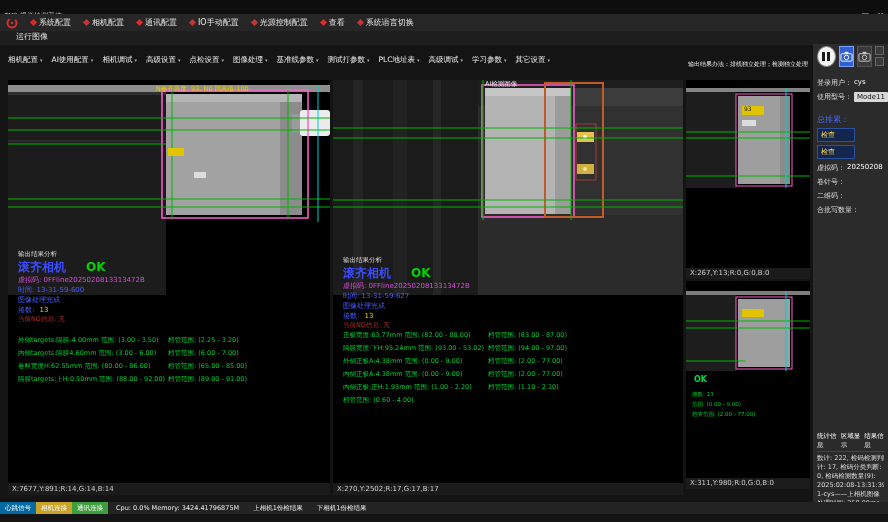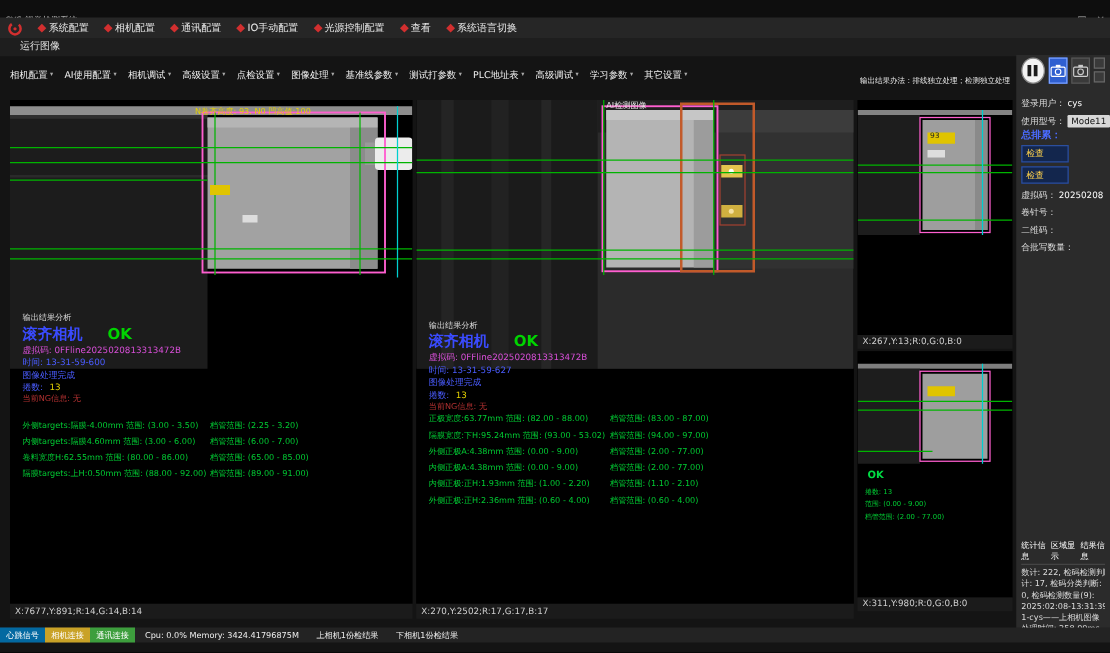--- a/index.html
+++ b/index.html
@@ -67,24 +67,24 @@
            display:flex;flex-direction:column;padding:2px 4px;}
   .side-buttons{display:flex;align-items:flex-start;gap:3px;height:28px;}
   .pausebtn{width:21px;height:21px;border-radius:50%;background:#f2f2f2;border:1px solid #888;
             display:flex;align-items:center;justify-content:center;gap:2px;cursor:pointer;padding:0;}
   .pausebtn i{display:block;width:3px;height:9px;background:#1a1a1a;}
   .cambtn{width:17px;height:21px;border:1px solid #555;background:#3a3a3a;display:flex;
           align-items:center;justify-content:center;cursor:pointer;padding:0;}
   .cambtn.sel{background:#2f5fd0;border-color:#7aa0ff;}
   .tinyicons{margin-left:auto;display:flex;flex-direction:column;gap:2px;}
   .tinyicons span{width:9px;height:9px;background:#3a3a3a;border:1px solid #666;display:block;cursor:pointer;}
-  .srow{display:flex;align-items:center;gap:2px;margin-top:4px;font-size:7px;color:#ddd;white-space:nowrap;}
+  .srow{display:flex;align-items:flex-start;gap:2px;margin-top:4px;font-size:7px;color:#ddd;white-space:nowrap;}
   .srow .val{color:#fff;}
   .inputbox{background:#d8d8d8;color:#111;padding:0 3px;border-radius:1px;font-size:7px;line-height:10px;}
-  .totallbl{margin-top:0;font-size:8px;font-weight:bold;color:#4a6bff;}
+  .totallbl{margin-top:12px;font-size:8px;font-weight:normal;color:#4a6bff;}
   .statusbox{margin-top:3px;width:38px;background:#13264d;border:1px solid #2c4f9e;color:#ffd24a;
              font-size:7px;padding:1px 3px;line-height:10px;}
   .stats{margin-top:auto;font-size:6.5px;color:#ddd;}
   .stats-tabs{display:flex;gap:4px;color:#fff;border-bottom:1px solid #444;padding-bottom:1px;margin-bottom:2px;}
   .stats-lines div{line-height:9px;white-space:nowrap;overflow:hidden;}
 
   
   .bottombar{position:absolute;left:0;top:502px;width:888px;height:12px;background:#232323;
              display:flex;align-items:center;font-size:6.5px;color:#eee;}
   .seg{height:12px;line-height:12px;padding:0 5px;color:#fff;}
@@ -320,21 +320,20 @@
         </div>
       <div class="mrow">
           <span class="a">内侧正极A:4.38mm 范围: (0.00 - 9.00)</span>
           <span class="b">档管范围: (2.00 - 77.00)</span>
         </div>
       <div class="mrow">
           <span class="a">内侧正极:正H:1.93mm 范围: (1.00 - 2.20)</span>
           <span class="b">档管范围: (1.10 - 2.10)</span>
         </div>
       <div class="mrow">
-          <span class="a">外侧正极:正H:2.36mm 范围: (0.60 - 4.00)</span>
           <span class="b">档管范围: (0.60 - 4.00)</span>
         </div>
     </div>
   </div>
   <div class="pstatus s-cam2">X:270,Y:2502;R:17,G:17,B:17</div>
 
   <div class="panel p-mini1">
     <svg width="124" height="188" viewBox="0 0 124 188">
       <rect x="0" y="0" width="124" height="188" fill="#000"></rect>
       <rect x="0" y="8" width="124" height="4" fill="#848484"></rect>

